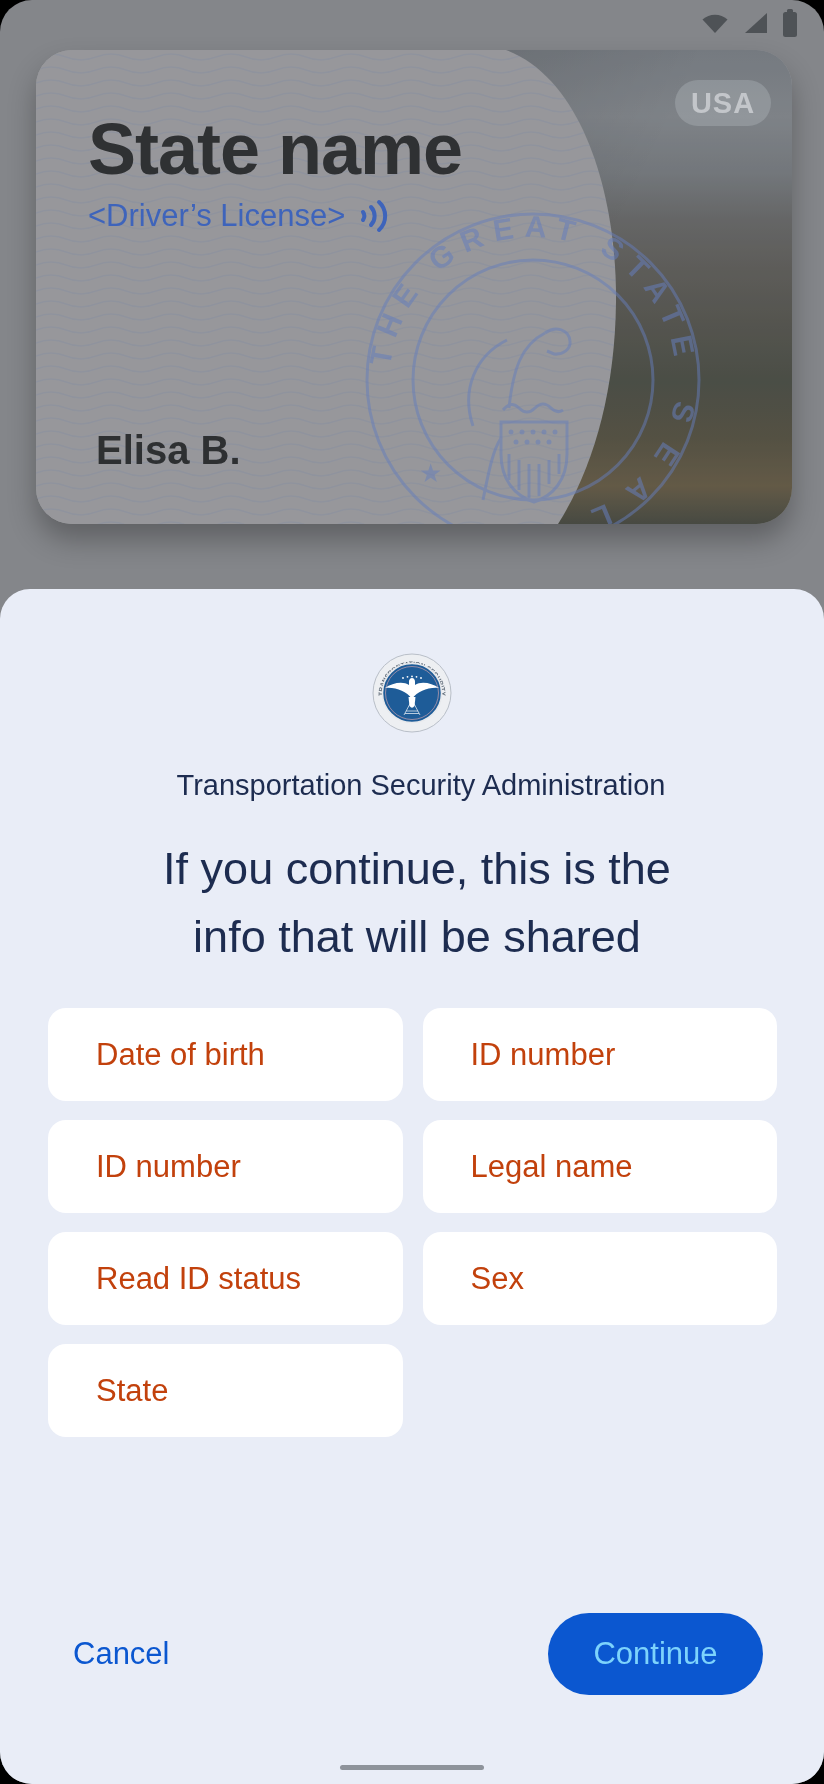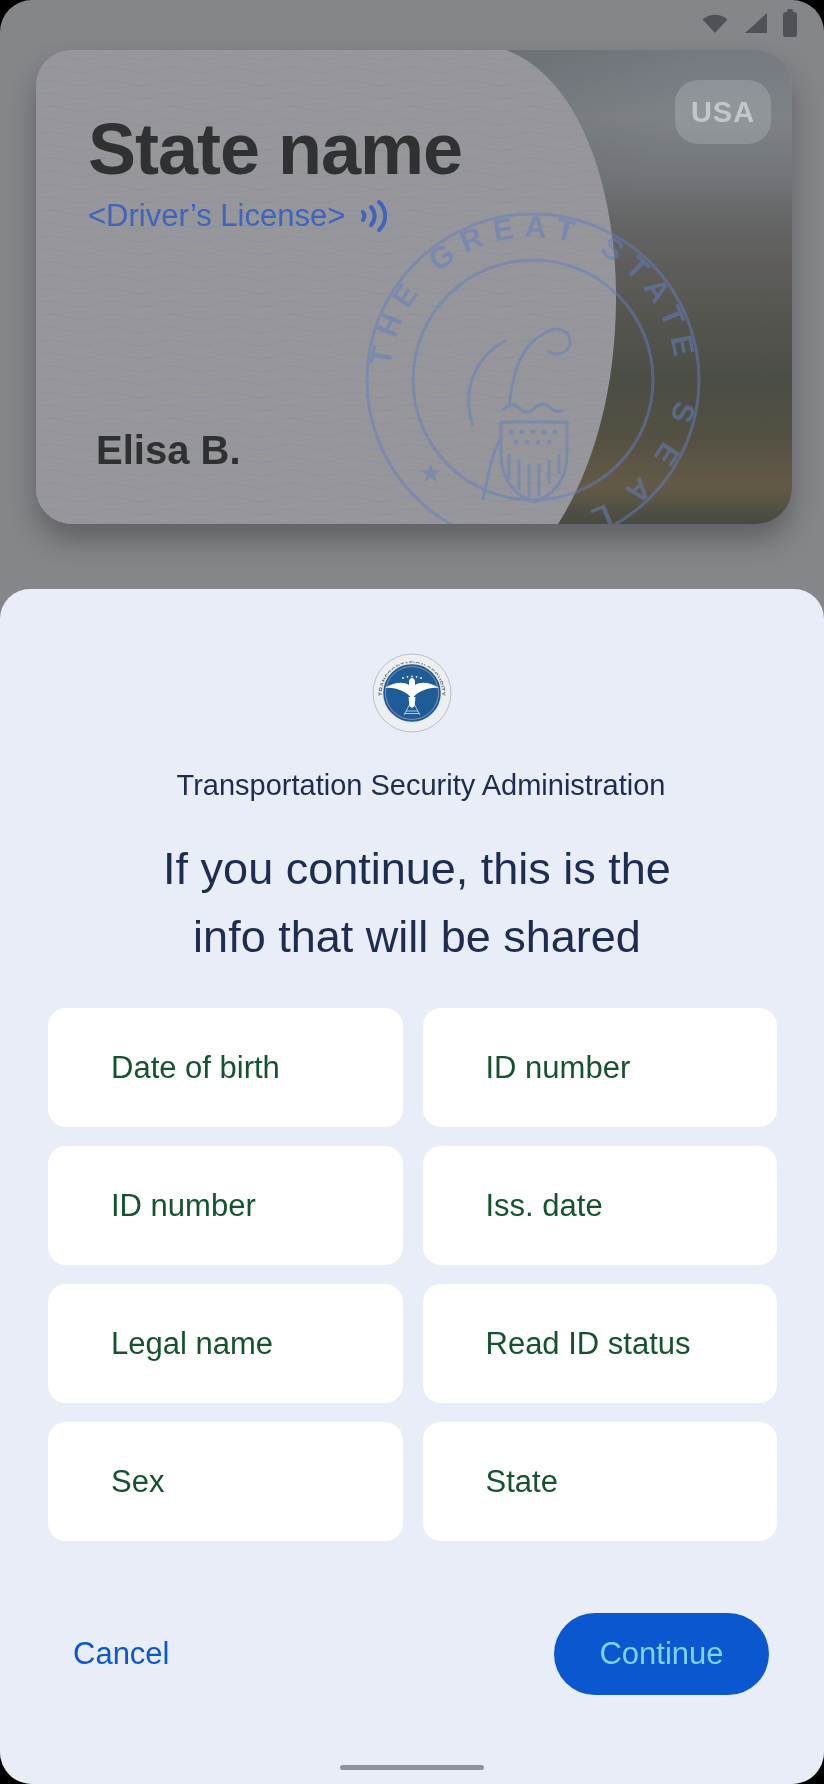--- a/index.html
+++ b/index.html
@@ -41,21 +41,21 @@
   .card-subtitle{
     position:absolute;left:52px;top:148px;
     display:flex;align-items:flex-end;gap:12px;
     font-size:31px;font-weight:500;color:#3E64BB;
   }
   .card-holder{
     position:absolute;left:60px;top:378px;
     font-size:40px;font-weight:700;color:#2E3032;
   }
   .usa-badge{
-    position:absolute;left:639px;top:30px;width:96px;height:64px;
+    position:absolute;left:639px;top:30px;width:96px;height:46px;
     border-radius:23px;background:rgba(205,210,214,0.25);
     display:flex;align-items:center;justify-content:center;
     font-size:29px;font-weight:700;color:#C3C6CA;letter-spacing:1px;
   }
   
   .sheet{
     position:absolute;left:0;right:0;top:589px;bottom:0;
     background:#E9EDF7;border-radius:30px 30px 0 0;
   }
   .tsa-logo{position:absolute;left:372px;top:64px;width:80px;height:80px;}
@@ -65,25 +65,25 @@
   }
   .heading{
     position:absolute;left:0;right:0;top:246px;text-align:center;
     font-size:45px;line-height:68px;font-weight:400;color:#1D2C50;padding-left:10px;
   }
   .fields-grid{
     position:absolute;left:48px;right:47px;top:419px;
     display:grid;grid-template-columns:1fr 1fr;column-gap:20px;row-gap:19px;
   }
   .chip{
-    height:119px;background:#FFFFFF;border-radius:18px;
-    display:flex;align-items:center;padding-left:63px;
-    font-size:31px;color:#14532d;
-  }
-  .footer{position:absolute;left:0;right:6px;top:1024px;height:82px;}
+    height:93px;background:#FFFFFF;border-radius:18px;
+    display:flex;align-items:center;padding-left:48px;
+    font-size:31px;color:#c2410c;
+  }
+  .footer{position:absolute;left:0;right:12px;top:1024px;height:82px;}
   .cancel-btn{
     position:absolute;left:73px;top:0;height:82px;display:flex;align-items:center;
     font-size:31px;font-weight:500;color:#0B57D0;cursor:pointer;
     background:none;border:none;padding:0;font-family:inherit;
   }
   .continue-btn{
     position:absolute;right:49px;top:0;width:215px;height:82px;
     border-radius:41px;background:#0B57D0;border:none;cursor:pointer;
     display:flex;align-items:center;justify-content:center;
     font-size:31px;font-weight:500;color:#7dd3fc;font-family:inherit;
@@ -220,23 +220,20 @@
         <div class="chip">
           <span>Date of birth</span>
         </div>
         <div class="chip">
           <span>ID number</span>
         </div>
         <div class="chip">
           <span>ID number</span>
         </div>
         <div class="chip">
-          <span>Iss. date</span>
-        </div>
-        <div class="chip">
           <span>Legal name</span>
         </div>
         <div class="chip">
           <span>Read ID status</span>
         </div>
         <div class="chip">
           <span>Sex</span>
         </div>
         <div class="chip">
           <span>State</span>

